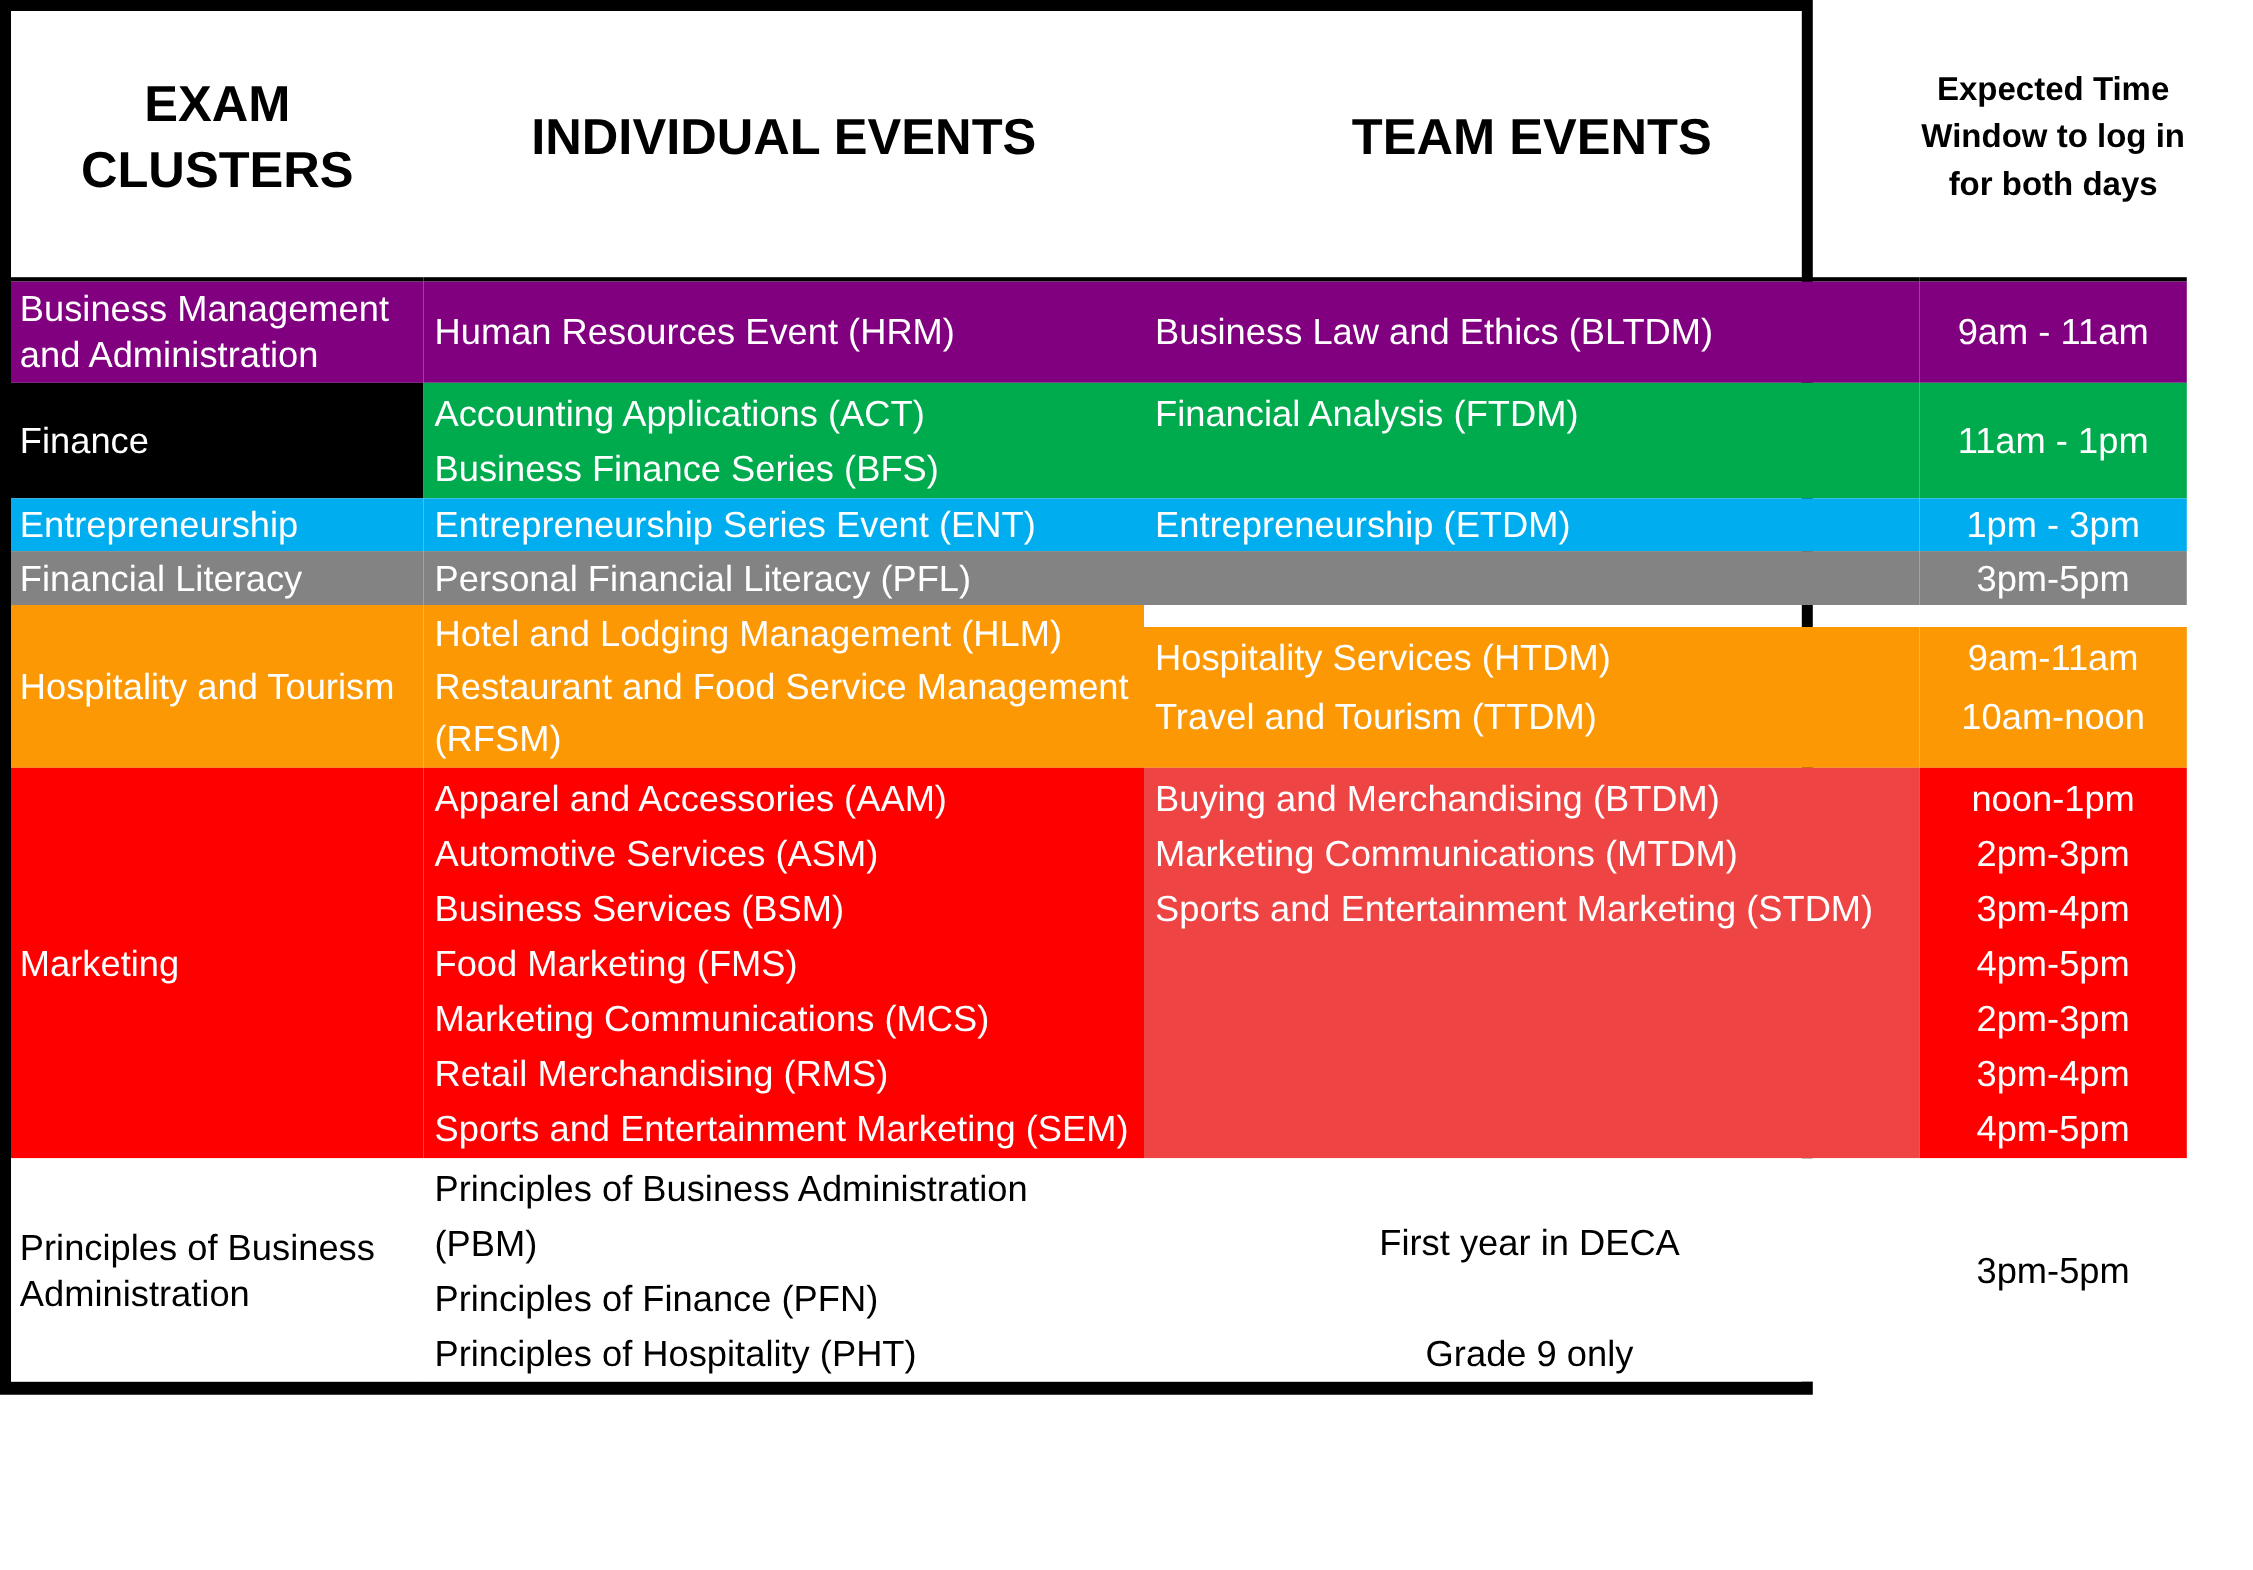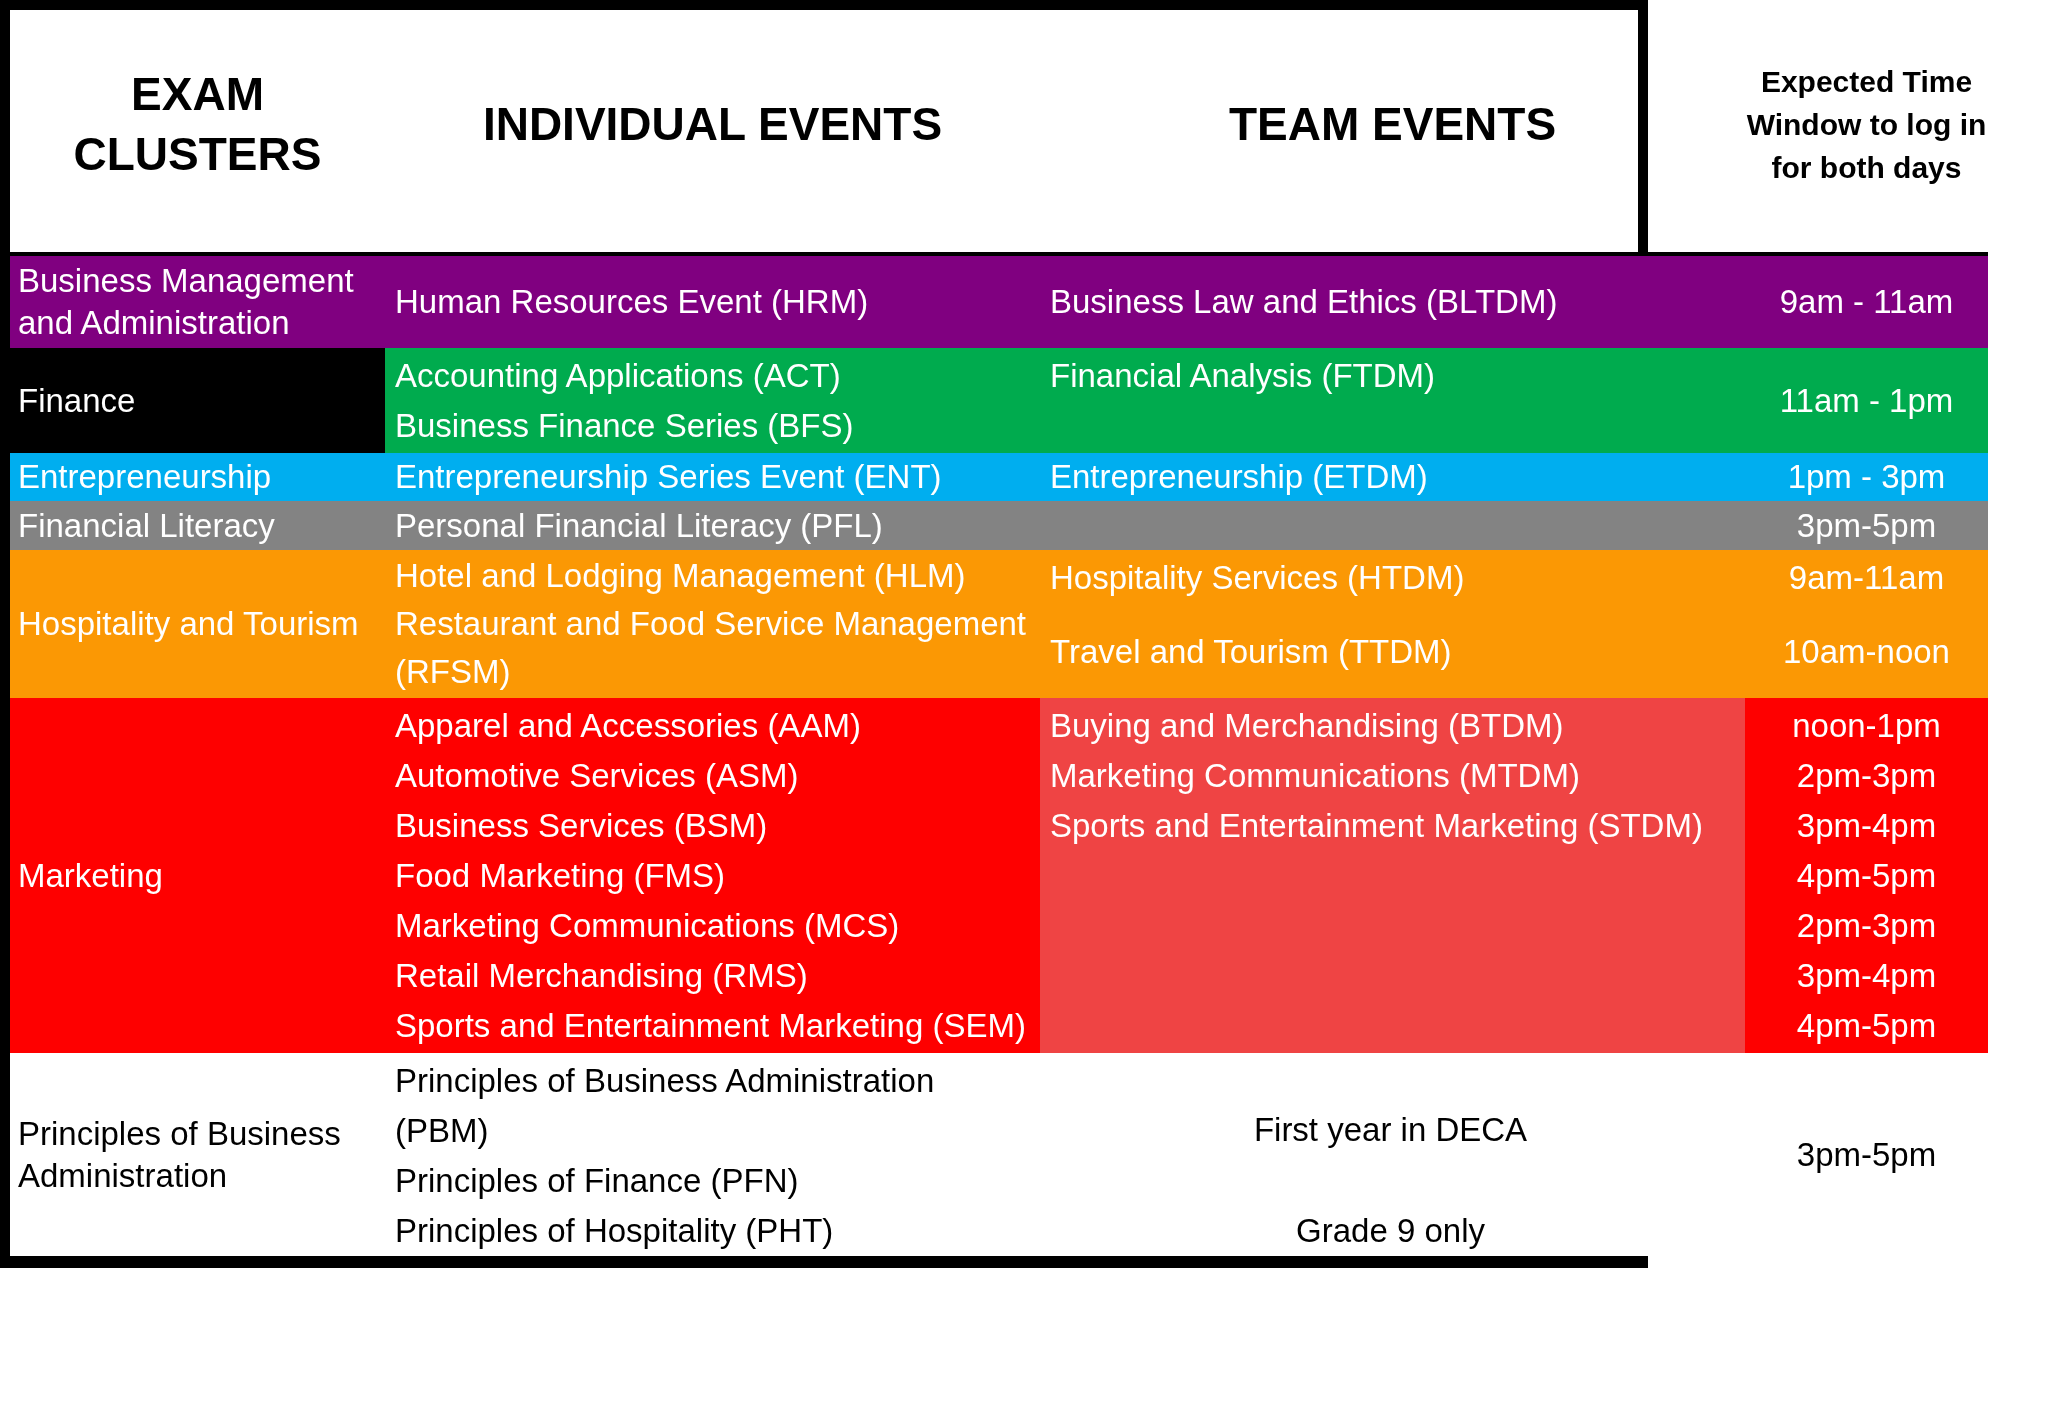--- a/index.html
+++ b/index.html
@@ -33,21 +33,21 @@
   .hw{width:270px;}
   .hw4{width:252px;}
   
   .clu{display:flex;align-items:center;line-height:42px;}
   .one{display:flex;align-items:center;}
   .c4.one{justify-content:center;}
   .vtop{padding-top:3px;line-height:50px;}
   .vcenter{display:flex;flex-direction:column;justify-content:center;line-height:50px;}
   .lh48{line-height:48px;}
   .spread{display:flex;flex-direction:column;justify-content:space-between;
-          padding-top:4px;padding-bottom:22px;line-height:48px;}
+          padding-top:4px;padding-bottom:22px;line-height:48px;margin-top:20px;}
   .deca{display:flex;flex-direction:column;justify-content:space-between;
         padding-top:52px;line-height:50px;text-align:center;padding-left:0;}
   
   .footer{position:absolute;left:395px;top:1308px;font-size:37px;color:#333;
           line-height:60px;white-space:pre-wrap;}
 </style>
 </head>
 <body>
 
 <div id="canvas">

